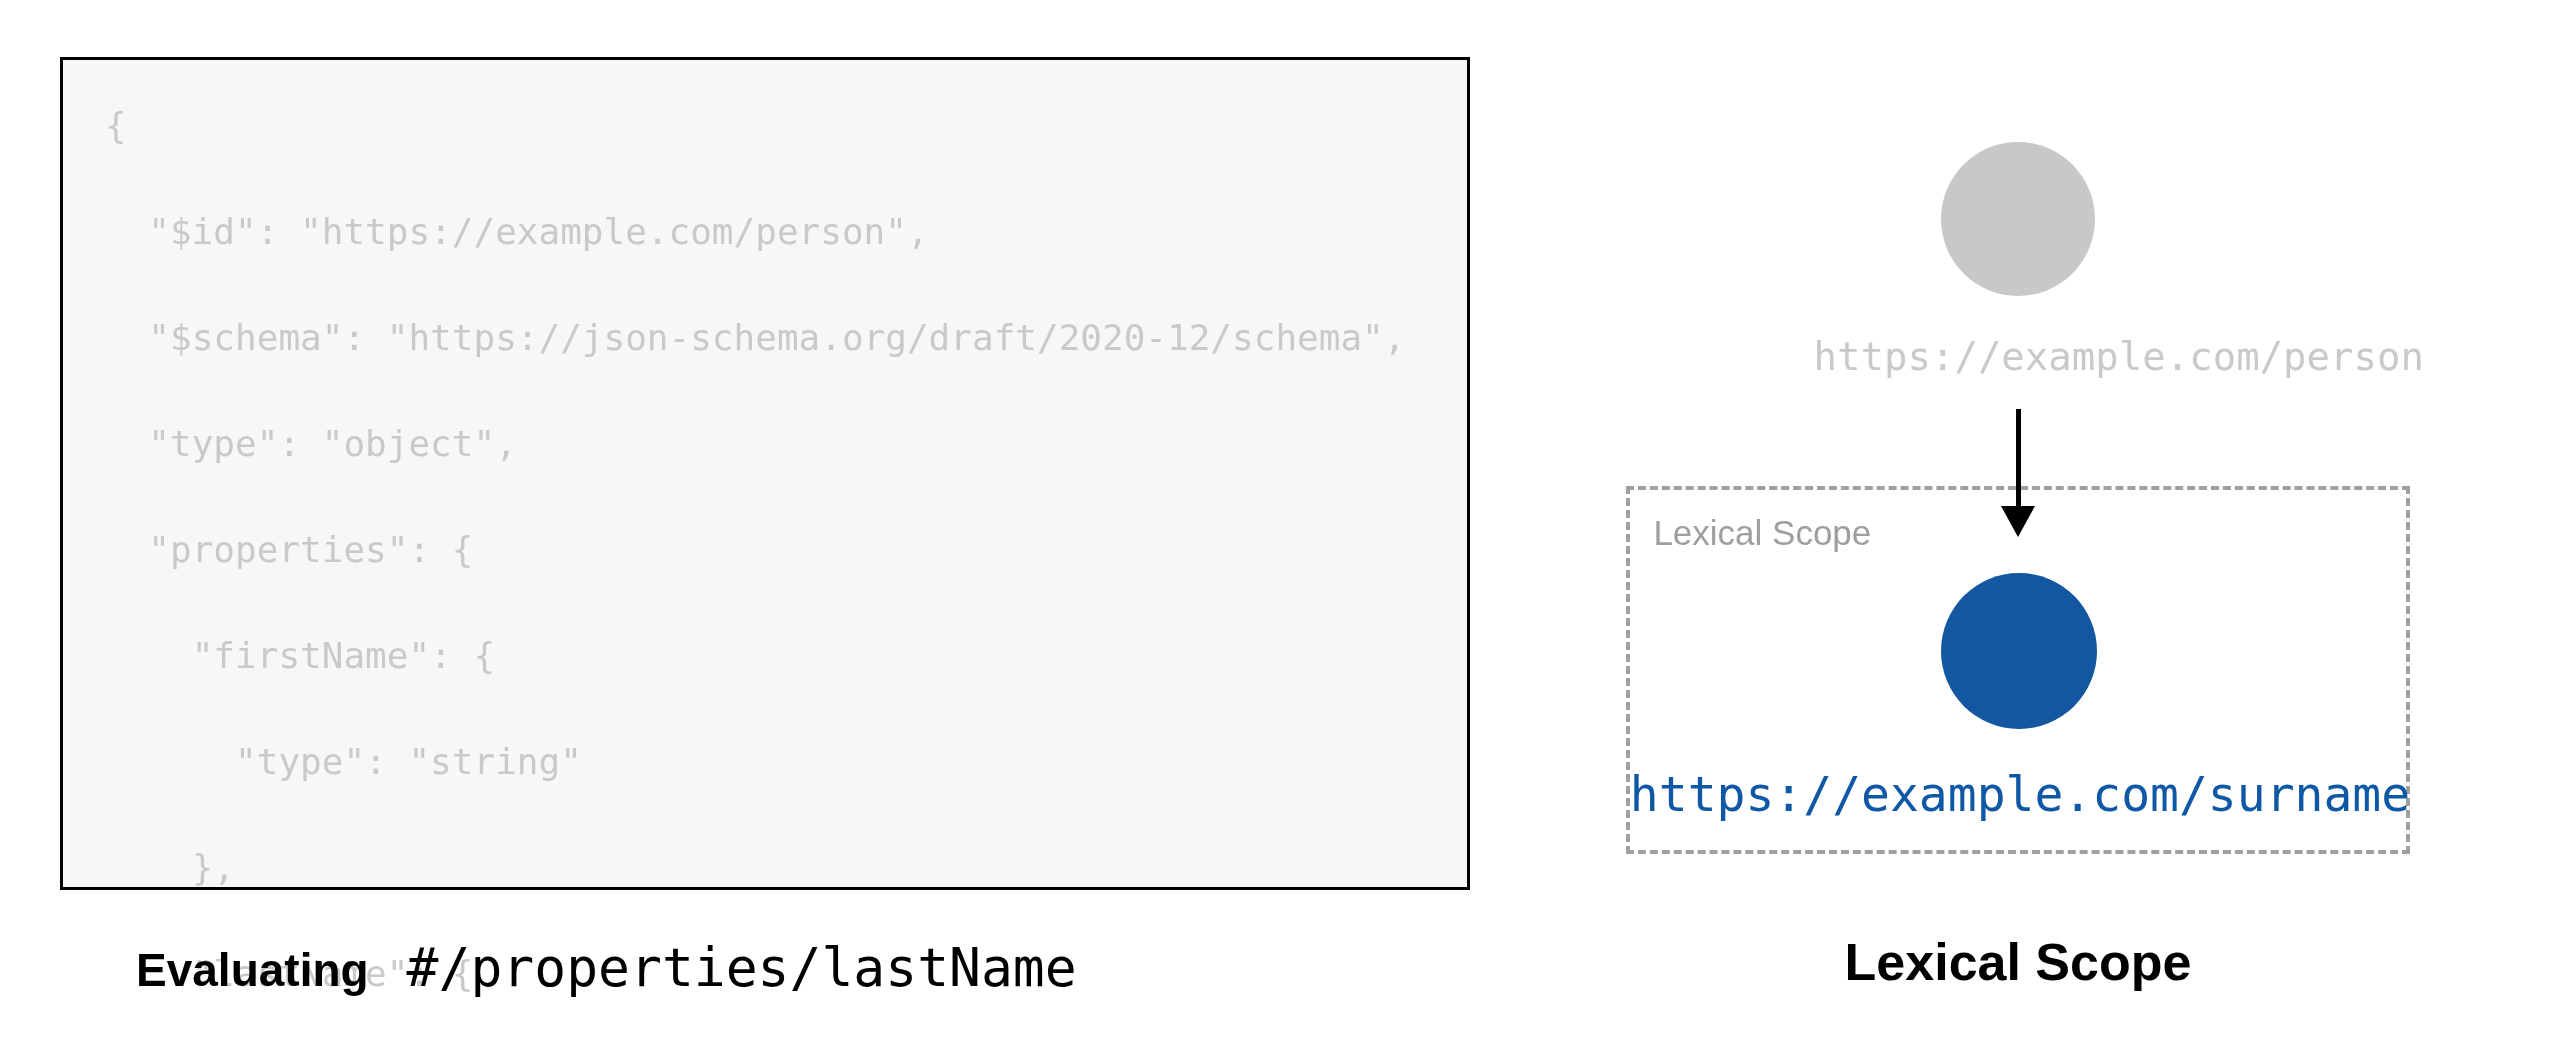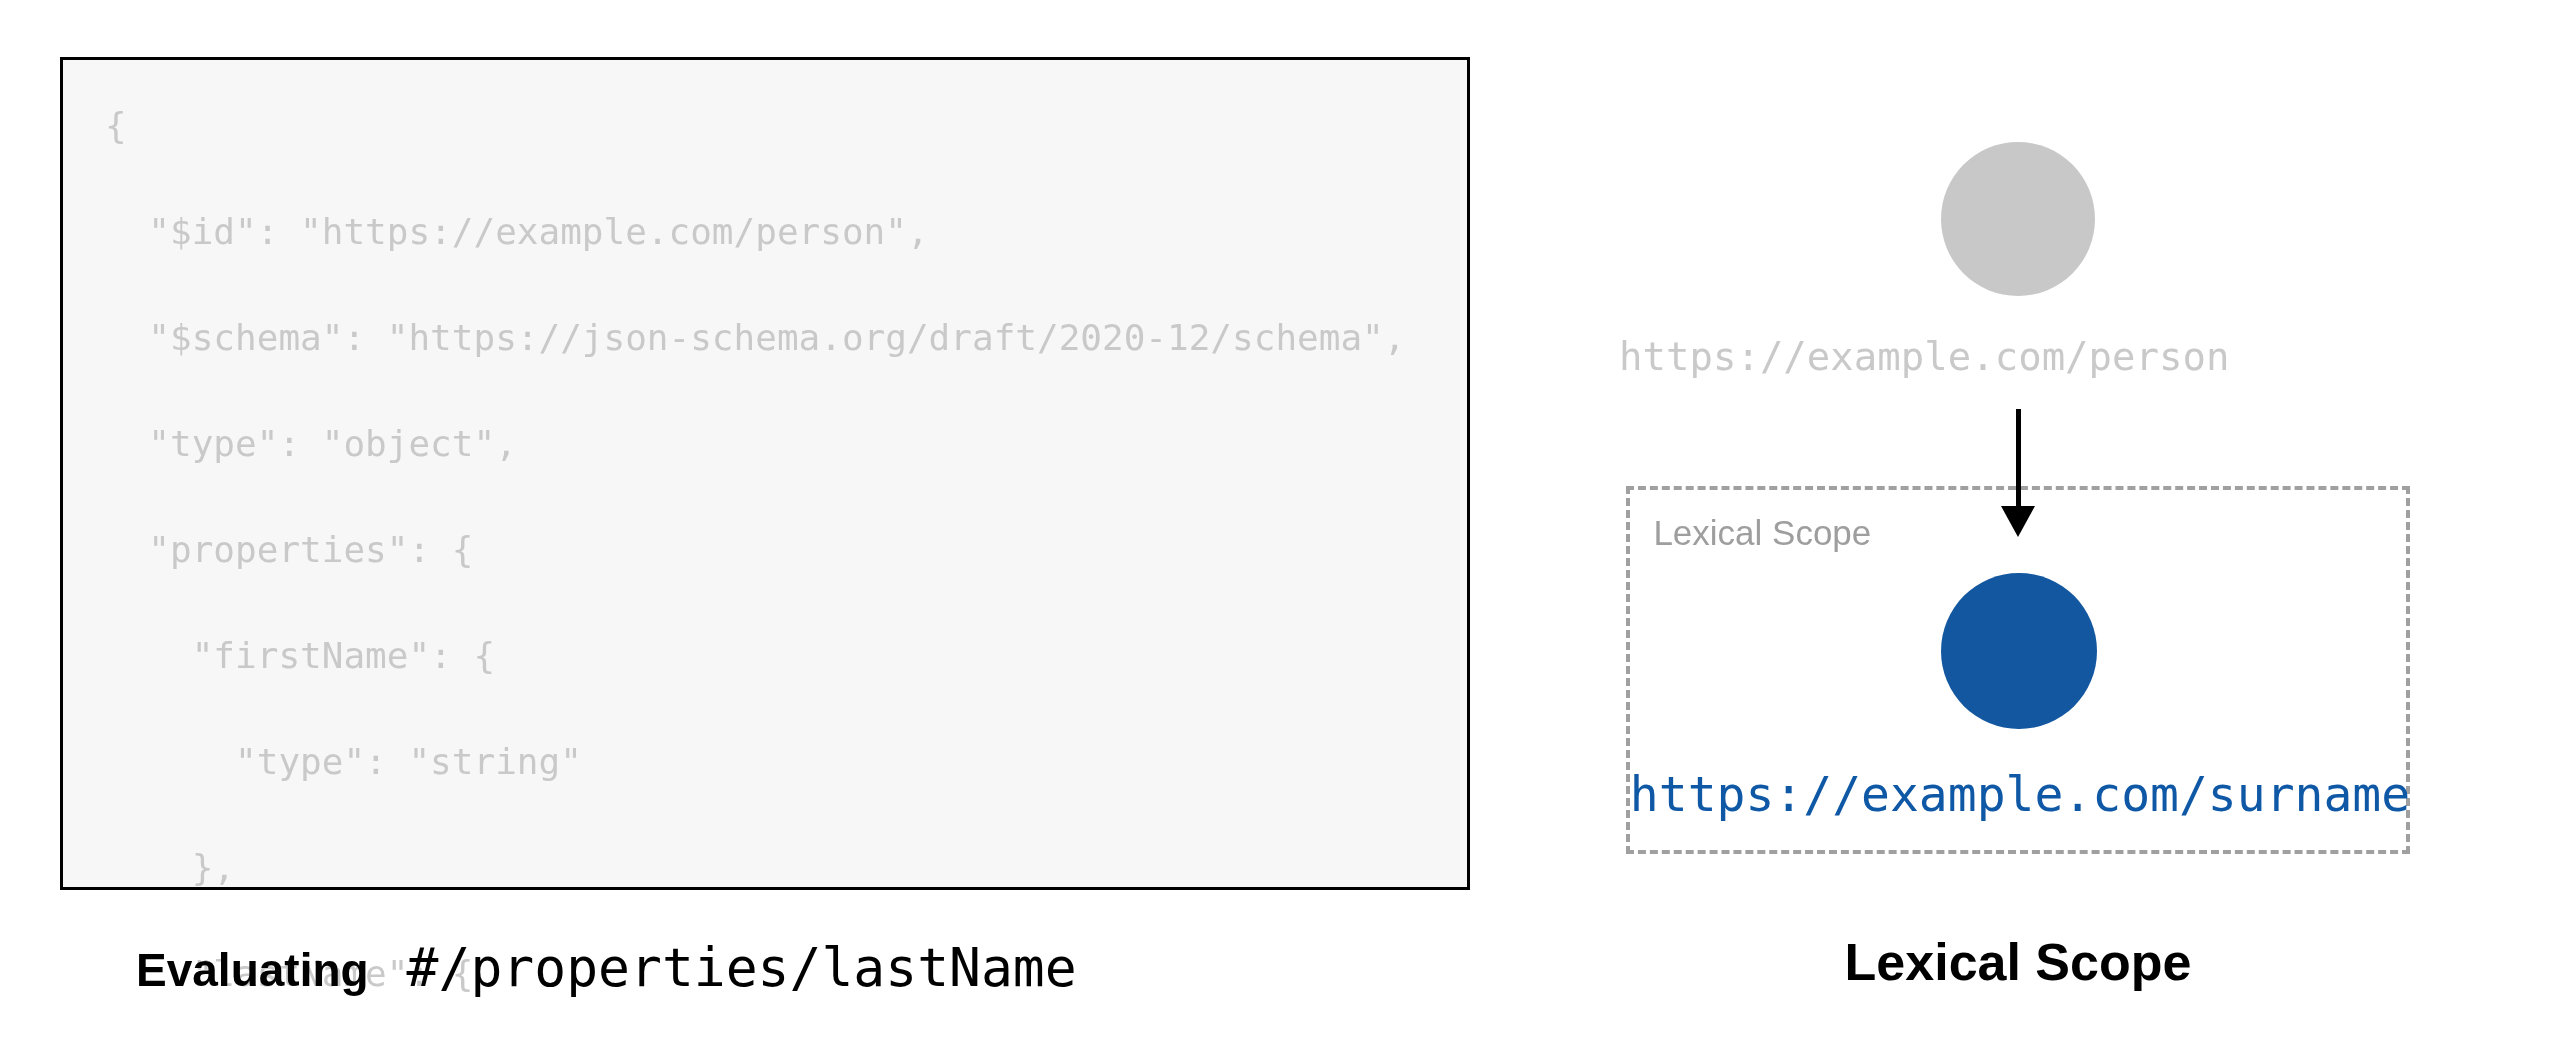--- a/index.html
+++ b/index.html
@@ -73,21 +73,21 @@
     position:absolute;
     left:1941px; top:142px;
     width:154px; height:154px;
     border-radius:50%;
     background:var(--parent-gray);
   }
   .parent-url{
     position:absolute;
     left:1619px; top:333px;
     width:805px;
-    text-align:left;
+    text-align:right;
     font-family:"DejaVu Sans Mono","Liberation Mono", monospace;
     font-size:39px;
     line-height:48px;
     color:var(--parent-label-gray);
     white-space:nowrap;
   }
   .arrow{position:absolute;left:1999px;top:409px;width:39px;height:129px;z-index:3;}
   .arrow-shaft{
     position:absolute;
     left:17px; top:0;

